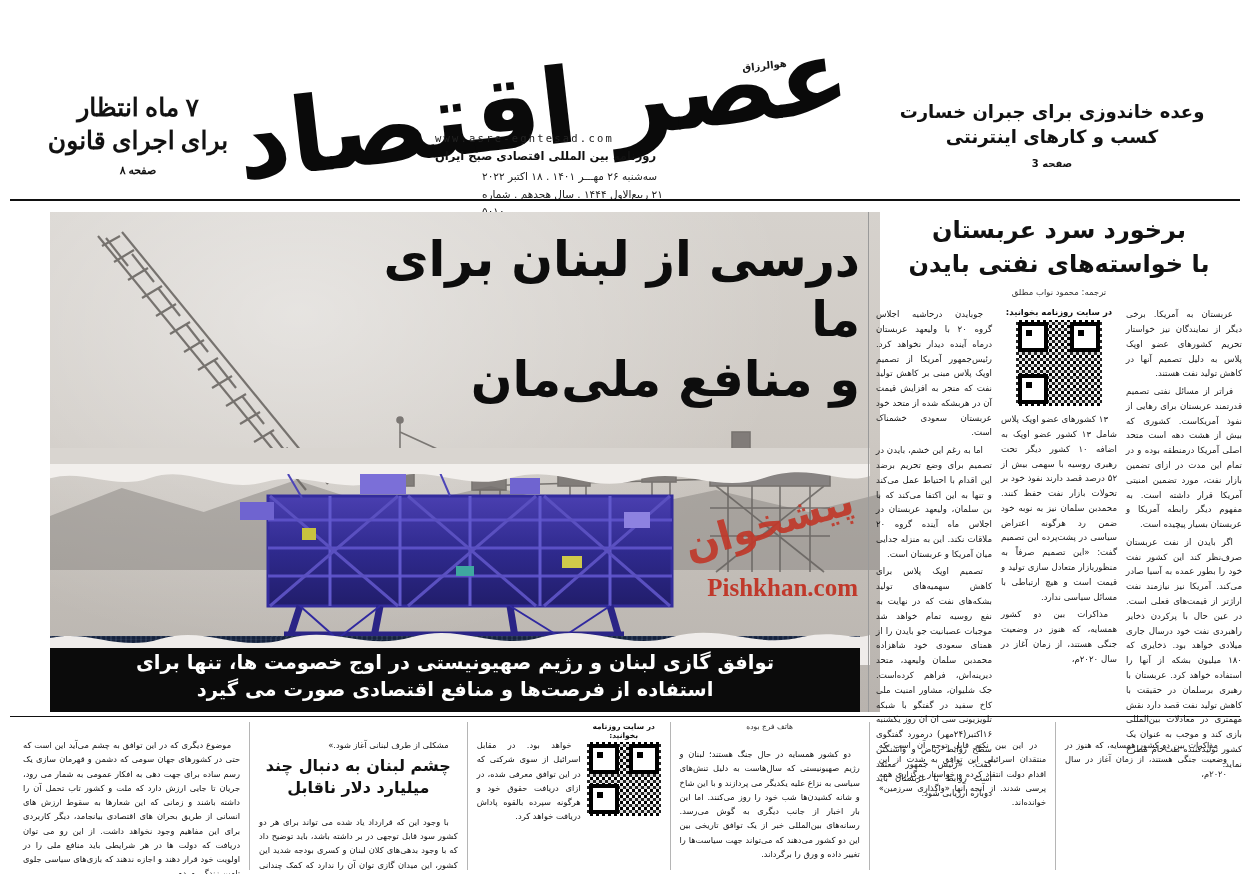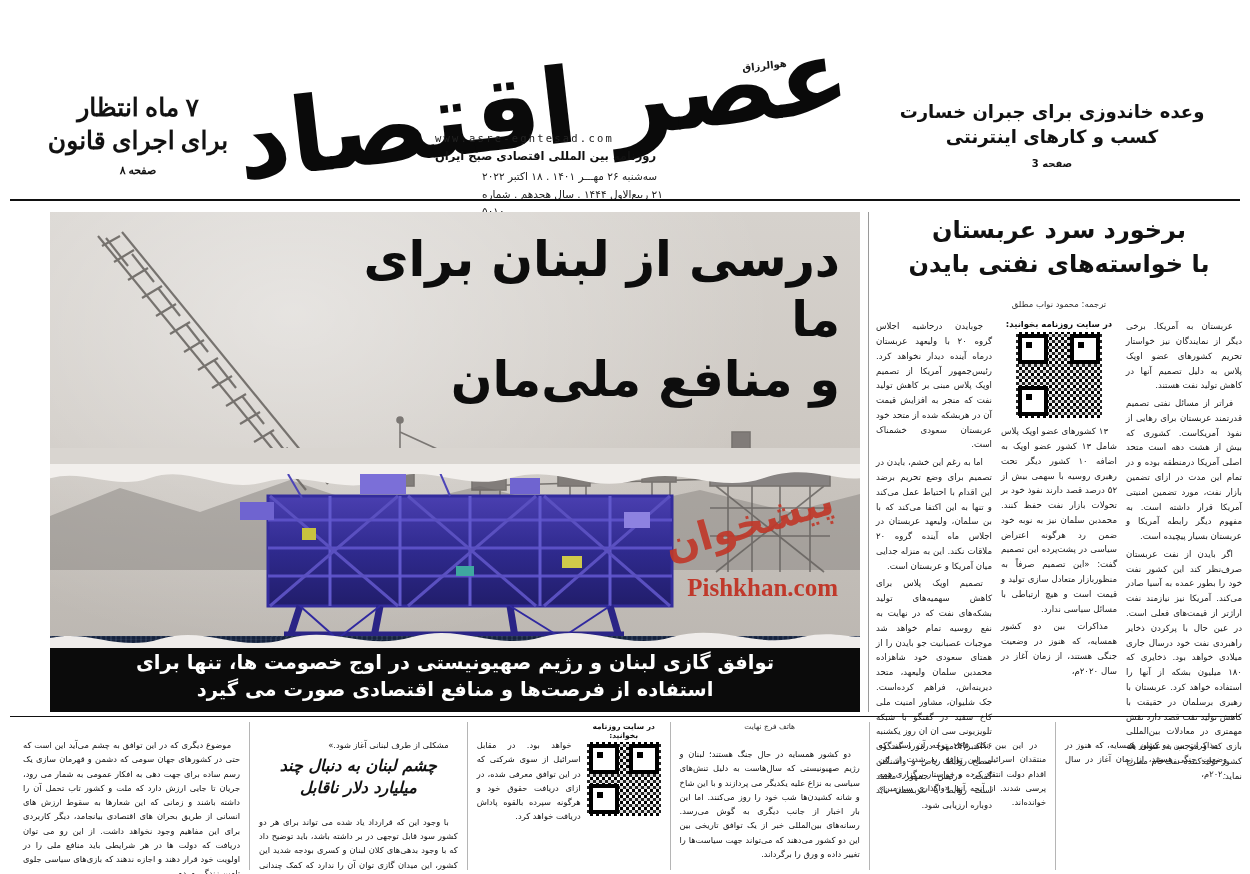--- a/index.html
+++ b/index.html
@@ -59,21 +59,21 @@
   }
   .mh-info .desc{font-size:11.5px;font-weight:bold;margin-top:2px;}
   .mh-info .dt{font-size:10.5px;margin-top:2px;color:#1c1c1c;margin-left:47px;}
   .mh-info .price{font-size:11.5px;font-weight:bold;margin-top:3px;}
 
   .rule-top{position:absolute;left:10px;top:199px;width:1230px;height:2px;background:#111;}
 
   
   .photo-block{
     position:absolute;left:50px;top:212px;width:810px;height:500px;
-    overflow:hidden;background:#cfcac5;
+    overflow:hidden;background:#cfcac5;padding-left:20px;
   }
   .sky{
     position:absolute;inset:0;
     background:
       radial-gradient(ellipse at 30% 20%, rgba(255,255,255,.45), rgba(255,255,255,0) 60%),
       linear-gradient(180deg,#d6d2cd 0%,#cdc8c2 45%,#c2bdb7 70%,#b8b3ae 100%);
   }
   .mountains{
     position:absolute;left:0;top:238px;width:100%;height:120px;opacity:.55;
   }
@@ -140,21 +140,21 @@
 
   
   .vrule{position:absolute;left:868px;top:212px;width:1px;height:500px;background:#9a9a9a;}
 
   .side{position:absolute;left:876px;top:214px;width:366px;}
   .side-hl{
     text-align:center;font-size:24px;font-weight:bold;line-height:1.4;
     letter-spacing:-0.6px;
   }
   .side-by{
-    text-align:center;font-size:8.5px;margin-top:18px;color:#333;
+    text-align:center;font-size:8.5px;margin-top:6px;color:#333;
   }
   .side-cols{
     display:flex;flex-direction:row;gap:9px;margin-top:10px;
   }
   .scol{width:116px;}
   .qr-head{
     font-size:8.5px;text-align:center;margin-bottom:3px;font-weight:bold;
   }
   .qr{
     width:86px;height:86px;margin:0 auto 6px auto;
@@ -184,21 +184,21 @@
   .lw1{width:236px;}
   .lw2{width:216px;}
   .lw3{width:200px;}
   .lw4{width:196px;}
   .lw5{width:182px;}
   .lw6{width:176px;}
   .vsep{width:1px;background:#b5b5b5;align-self:stretch;}
 
   .sub-hl{
     font-size:16px;font-weight:bold;line-height:1.36;text-align:center;
-    letter-spacing:-0.5px;margin-bottom:6px;font-style:italic;
+    letter-spacing:-0.5px;margin-bottom:6px;
   }
   .mini-by{font-size:7.5px;text-align:center;color:#333;margin-bottom:4px;}
   .tiny{font-size:8.3px;line-height:1.72;text-align:justify;}
   .tiny p{margin:16px 0 3px 0;text-indent:9px;}
   .qr-sm{width:74px;height:74px;}
   .qr-head-sm{font-size:7.5px;font-weight:bold;text-align:center;margin-bottom:2px;}
   .qr-side{display:flex;flex-direction:row;gap:6px;align-items:flex-start;}
 </style>
 </head>
 <body>
@@ -436,21 +436,21 @@
     <div class="vsep"></div>
 
     <div class="lowcol lw5">
       <div class="tiny">
         <p>در این بین نکته قابل توجه آن است که منتقدان اسرائیلی این توافق به شدت از این اقدام دولت انتقاد کرده و خواستار برگزاری همه پرسی شدند. از آنجه آنها «واگذاری سرزمین» خوانده‌اند.</p>
       </div>
     </div>
     <div class="vsep"></div>
 
     <div class="lowcol lw4">
-      <div class="mini-by">هاتف فرج نهایت</div>
+      <div class="mini-by">هاتف فرج بوده</div>
       <div class="tiny">
         <p>دو کشور همسایه در حال جنگ هستند؛ لبنان و رژیم صهیونیستی که سال‌هاست به دلیل تنش‌های سیاسی به نزاع علیه یکدیگر می پردازند و با این شاخ و شانه کشیدن‌ها شب خود را روز می‌کنند. اما این بار اخبار از جانب دیگری به گوش می‌رسد. رسانه‌های بین‌المللی خبر از یک توافق تاریخی بین این دو کشور می‌دهند که می‌تواند جهت سیاست‌ها را تغییر داده و ورق را برگرداند.</p>
       </div>
     </div>
     <div class="vsep"></div>
 
     <div class="lowcol lw3">
       <div class="qr-side">
         <div>
           <div class="qr-head-sm">در سایت روزنامه بخوانید:</div>

